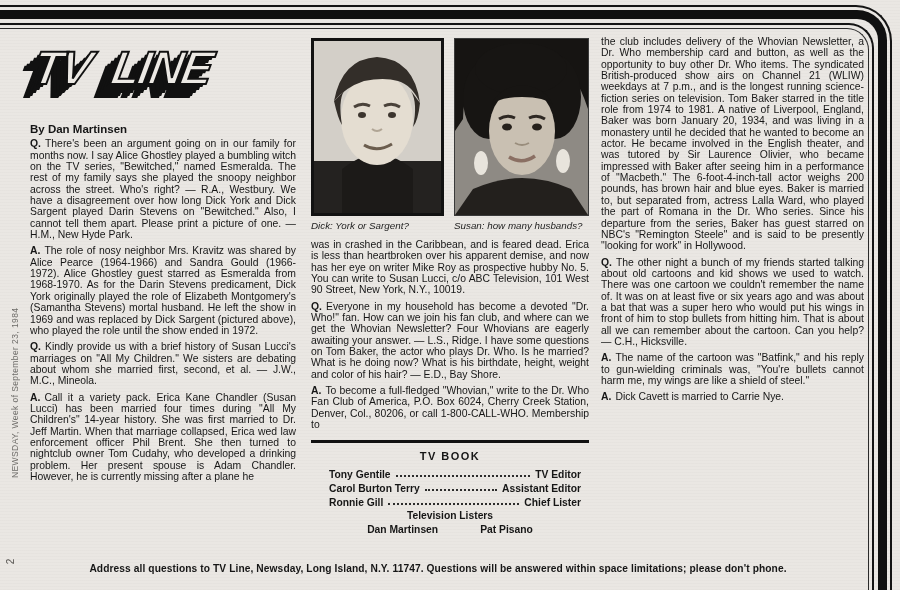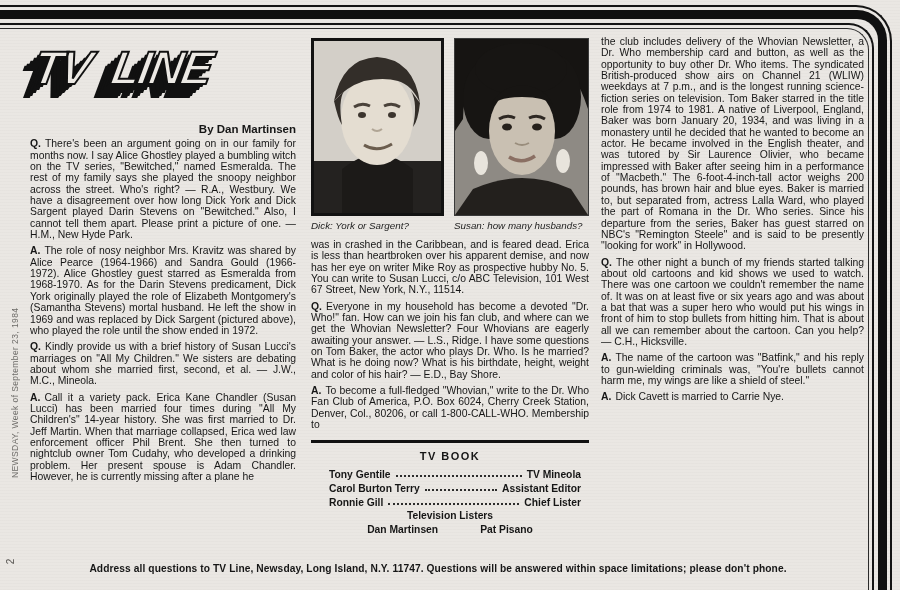--- a/index.html
+++ b/index.html
@@ -28,21 +28,21 @@
     font-style:italic;font-weight:bold;font-size:47px;letter-spacing:-2px;
     color:#ece9e4;-webkit-text-stroke:2px #111;
     text-shadow:-3px 3px 0 #111,-6px 6px 0 #111,-9px 9px 0 #111,-12px 12px 0 #111,-14px 14px 0 #111;
   }
   .masthead .w2{margin-left:22px;}
   
   .col{position:absolute;font-size:10.4px;line-height:11.35px;text-align:justify;}
   .col1{left:30px;top:124px;width:266px;}
   .col2{left:311px;top:38px;width:278px;}
   .col3{left:601px;top:36px;width:263px;}
-  .byline{font-weight:bold;font-size:11.5px;margin:0 0 3px 0;text-align:right;}
+  .byline{font-weight:bold;font-size:11.5px;margin:0 0 3px 0;text-align:left;}
   p.para{margin:0 0 5px 0;}
   .qa{font-weight:bold;margin-right:4px;}
   
   .photorow{display:flex;gap:10px;margin-bottom:8px;}
   .fig{width:153px;}
   .fig .ph{display:block;border:3px solid #121212;background:#cfccc6;}
   .fig.noborder .ph{border:1px solid #3a3a3a;}
   .cap{font-style:italic;font-size:9.8px;margin-top:4px;text-align:left;line-height:11px;color:#1d1d1d;}
   
   .tvbook{margin-top:9px;border-top:3px solid #111;padding-top:8px;text-align:center;}
@@ -114,30 +114,30 @@
           <ellipse cx="82" cy="88" rx="5" ry="3.5" fill="#26211c"></ellipse>
           <path d="M60 104 Q67 108 74 104" stroke="#998d7c" stroke-width="2" fill="none"></path>
           <path d="M54 118 Q67 126 80 117" stroke="#8a6f63" stroke-width="3.5" fill="none"></path>
           <ellipse cx="26" cy="124" rx="7" ry="12" fill="#e8e4dc"></ellipse>
           <ellipse cx="108" cy="122" rx="7" ry="12" fill="#e8e4dc"></ellipse>
           <path d="M18 150 Q67 128 116 150 L133 176 L0 176 Z" fill="#23201d"></path>
         </svg>
         <div class="cap">Susan: how many husbands?</div>
       </div>
     </div>
-    <p class="para"><span>was in crashed in the Caribbean, and is feared dead. Erica is less than heartbroken over his apparent demise, and now has her eye on writer Mike Roy as prospective hubby No. 5. You can write to Susan Lucci, c/o ABC Television, 101 West 67 Street, New York, N.Y., 11514.</span></p>
+    <p class="para"><span>was in crashed in the Caribbean, and is feared dead. Erica is less than heartbroken over his apparent demise, and now has her eye on writer Mike Roy as prospective hubby No. 5. You can write to Susan Lucci, c/o ABC Television, 101 West 90 Street, New York, N.Y., 10019.</span></p>
     <p class="para"><span class="qa">Q.</span><span>Everyone in my household has become a devoted "Dr. Who!" fan. How can we join his fan club, and where can we get the Whovian Newsletter? Four Whovians are eagerly awaiting your answer. — L.S., Ridge. I have some questions on Tom Baker, the actor who plays Dr. Who. Is he married? What is he doing now? What is his birthdate, height, weight and color of his hair? — E.D., Bay Shore.</span></p>
     <p class="para"><span class="qa">A.</span><span>To become a full-fledged "Whovian," write to the Dr. Who Fan Club of America, P.O. Box 6024, Cherry Creek Station, Denver, Col., 80206, or call 1-800-CALL-WHO. Membership to</span></p>
 
     <div class="tvbook">
       <div class="tvb-title">TV BOOK</div>
       <div class="tvb-row">
         <span>Tony Gentile</span>
           <span class="leader"></span>
-          <span>TV Mineola</span>
+          <span>TV Editor</span>
       </div>
       <div class="tvb-row">
         <span>Carol Burton Terry</span>
           <span class="leader"></span>
           <span>Assistant Editor</span>
       </div>
       <div class="tvb-row">
         <span>Ronnie Gill</span>
           <span class="leader"></span>
           <span>Chief Lister</span>

